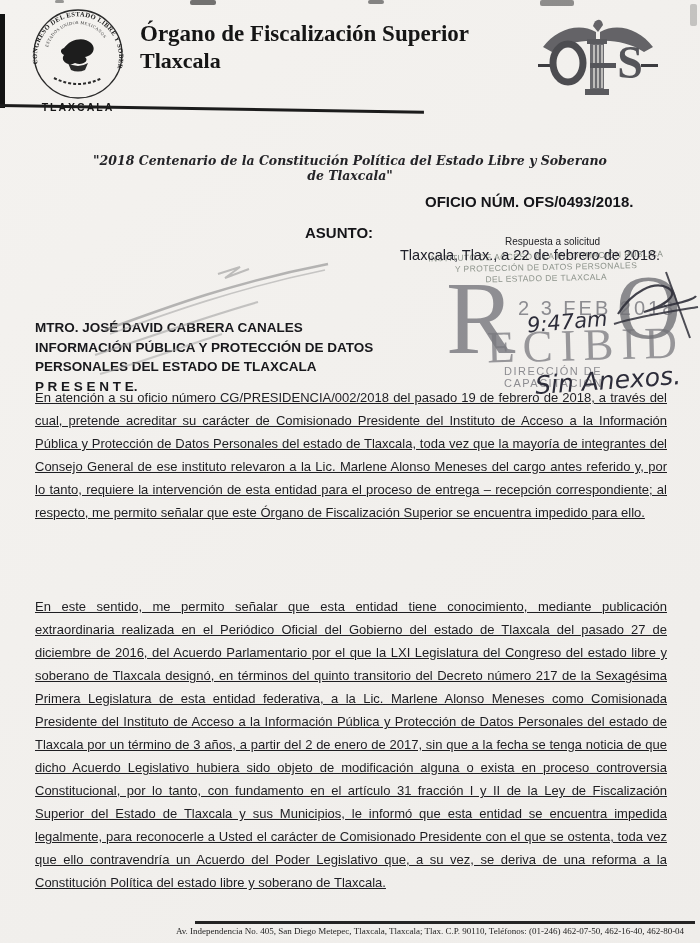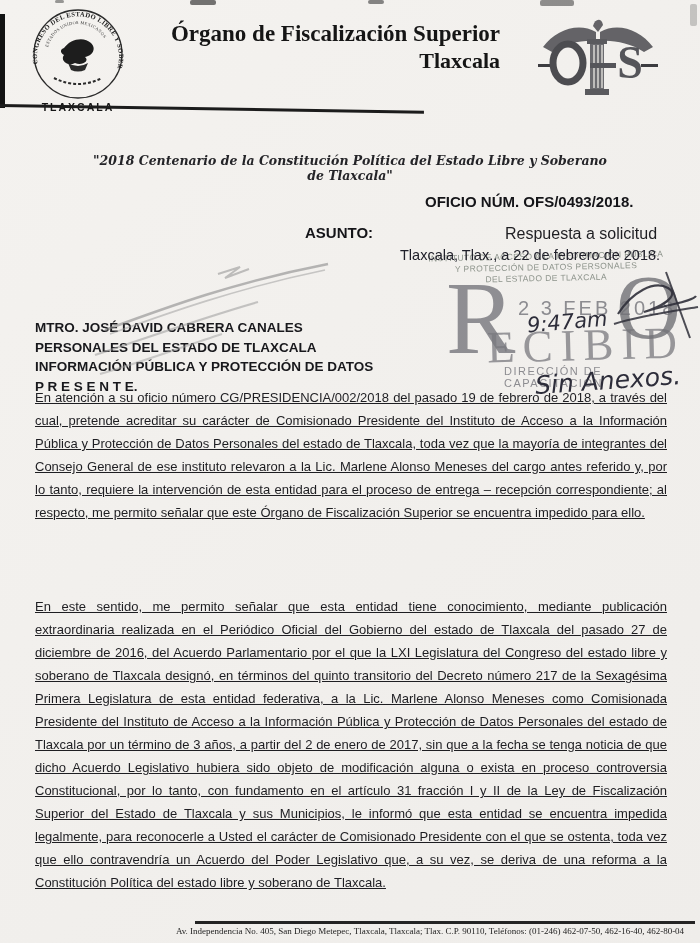--- a/index.html
+++ b/index.html
@@ -8,35 +8,35 @@
     position:relative;width:700px;height:943px;margin:0 auto;
     background:linear-gradient(135deg,#f4f2ef 0%,#f2f0ed 40%,#efedea 100%);
     overflow:hidden;color:#1e1e22;
   }
   .abs{position:absolute;}
   
   .edge-bar{left:0;top:14px;width:5px;height:94px;background:#131313;}
   .smudge{background:#3a3a3a;border-radius:2px;}
   
   .seal{left:28px;top:6px;width:100px;height:112px;}
-  .title{left:140px;top:20px;width:360px;text-align:right;
+  .title{left:140px;top:20px;width:360px;text-align:left;
     font-family:"Liberation Serif",serif;font-weight:700;color:#151515;}
   .title .t1{font-size:23px;line-height:28px;}
   .title .t2{font-size:22px;line-height:26px;}
   .ofslogo{left:538px;top:14px;width:120px;height:100px;}
   .divider{left:0;top:104px;width:424px;height:3px;background:#1c1c1c;
     transform:rotate(0.9deg);transform-origin:left center;}
   
   .motto{top:153px;left:90px;width:520px;text-align:center;
     font-family:"DejaVu Serif",serif;font-style:italic;font-weight:700;
     font-size:12.5px;color:#242428;}
   
   .oficio{top:193px;left:425px;width:230px;font-weight:700;font-size:15px;color:#141418;}
   .asunto-label{top:224px;left:305px;font-weight:700;font-size:15px;color:#141418;text-align:center;}
-  .asunto-value{top:225px;left:505px;font-size:16px;}
+  .asunto-value{top:236px;left:505px;font-size:10px;}
   .dateline{top:247px;left:400px;font-size:14.5px;color:#20202a;}
   
   .inst-stamp{top:251px;left:428px;width:236px;text-align:center;
     font-size:8.5px;line-height:11px;letter-spacing:.4px;
     color:rgba(135,142,134,.95);transform:rotate(-1.2deg);}
   
   .recipient{left:35px;top:285px;width:430px;font-weight:700;
     font-size:13.5px;line-height:19.5px;color:#18181c;margin-top:33px;}
   
   .stamp{color:rgba(118,118,124,.8);font-family:"Liberation Serif",serif;}
@@ -135,22 +135,22 @@
   <div class="abs inst-stamp">
     <div>INSTITUTO DE ACCESO A LA INFORMACIÓN PÚBLICA</div>
     <div>Y PROTECCIÓN DE DATOS PERSONALES</div>
     <div>DEL ESTADO DE TLAXCALA</div>
   </div>
 
   <div class="abs dateline">Tlaxcala, Tlax., a 22 de febrero de 2018.</div>
 
   <div class="abs recipient">
     <div>MTRO. JOSÉ DAVID CABRERA CANALES</div>
+    <div>INFORMACIÓN PÚBLICA Y PROTECCIÓN DE DATOS</div>
     <div>PERSONALES DEL ESTADO DE TLAXCALA</div>
-    <div>INFORMACIÓN PÚBLICA Y PROTECCIÓN DE DATOS</div>
     <div>P R E S E N T E.</div>
   </div>
 
   <svg class="abs" style="left:70px;top:250px" width="300" height="140" viewBox="0 0 300 140">
     <path d="M35,80 C95,58 165,32 258,14" stroke="#8a8a8a" stroke-width="2.6" fill="none" opacity="0.6"></path>
     <path d="M40,84 C98,63 168,38 255,20" stroke="#9a9a9a" stroke-width="1.6" fill="none" opacity="0.5"></path>
     <path d="M25,105 C82,86 132,68 188,52" stroke="#9a9a9a" stroke-width="2.2" fill="none" opacity="0.55"></path>
     <path d="M30,124 C72,112 112,97 152,84" stroke="#a0a0a0" stroke-width="2" fill="none" opacity="0.5"></path>
     <path d="M148,24 l22,-7 l-15,11 l24,-9" stroke="#8f8f8f" stroke-width="2" fill="none" opacity="0.55"></path>
   </svg>

